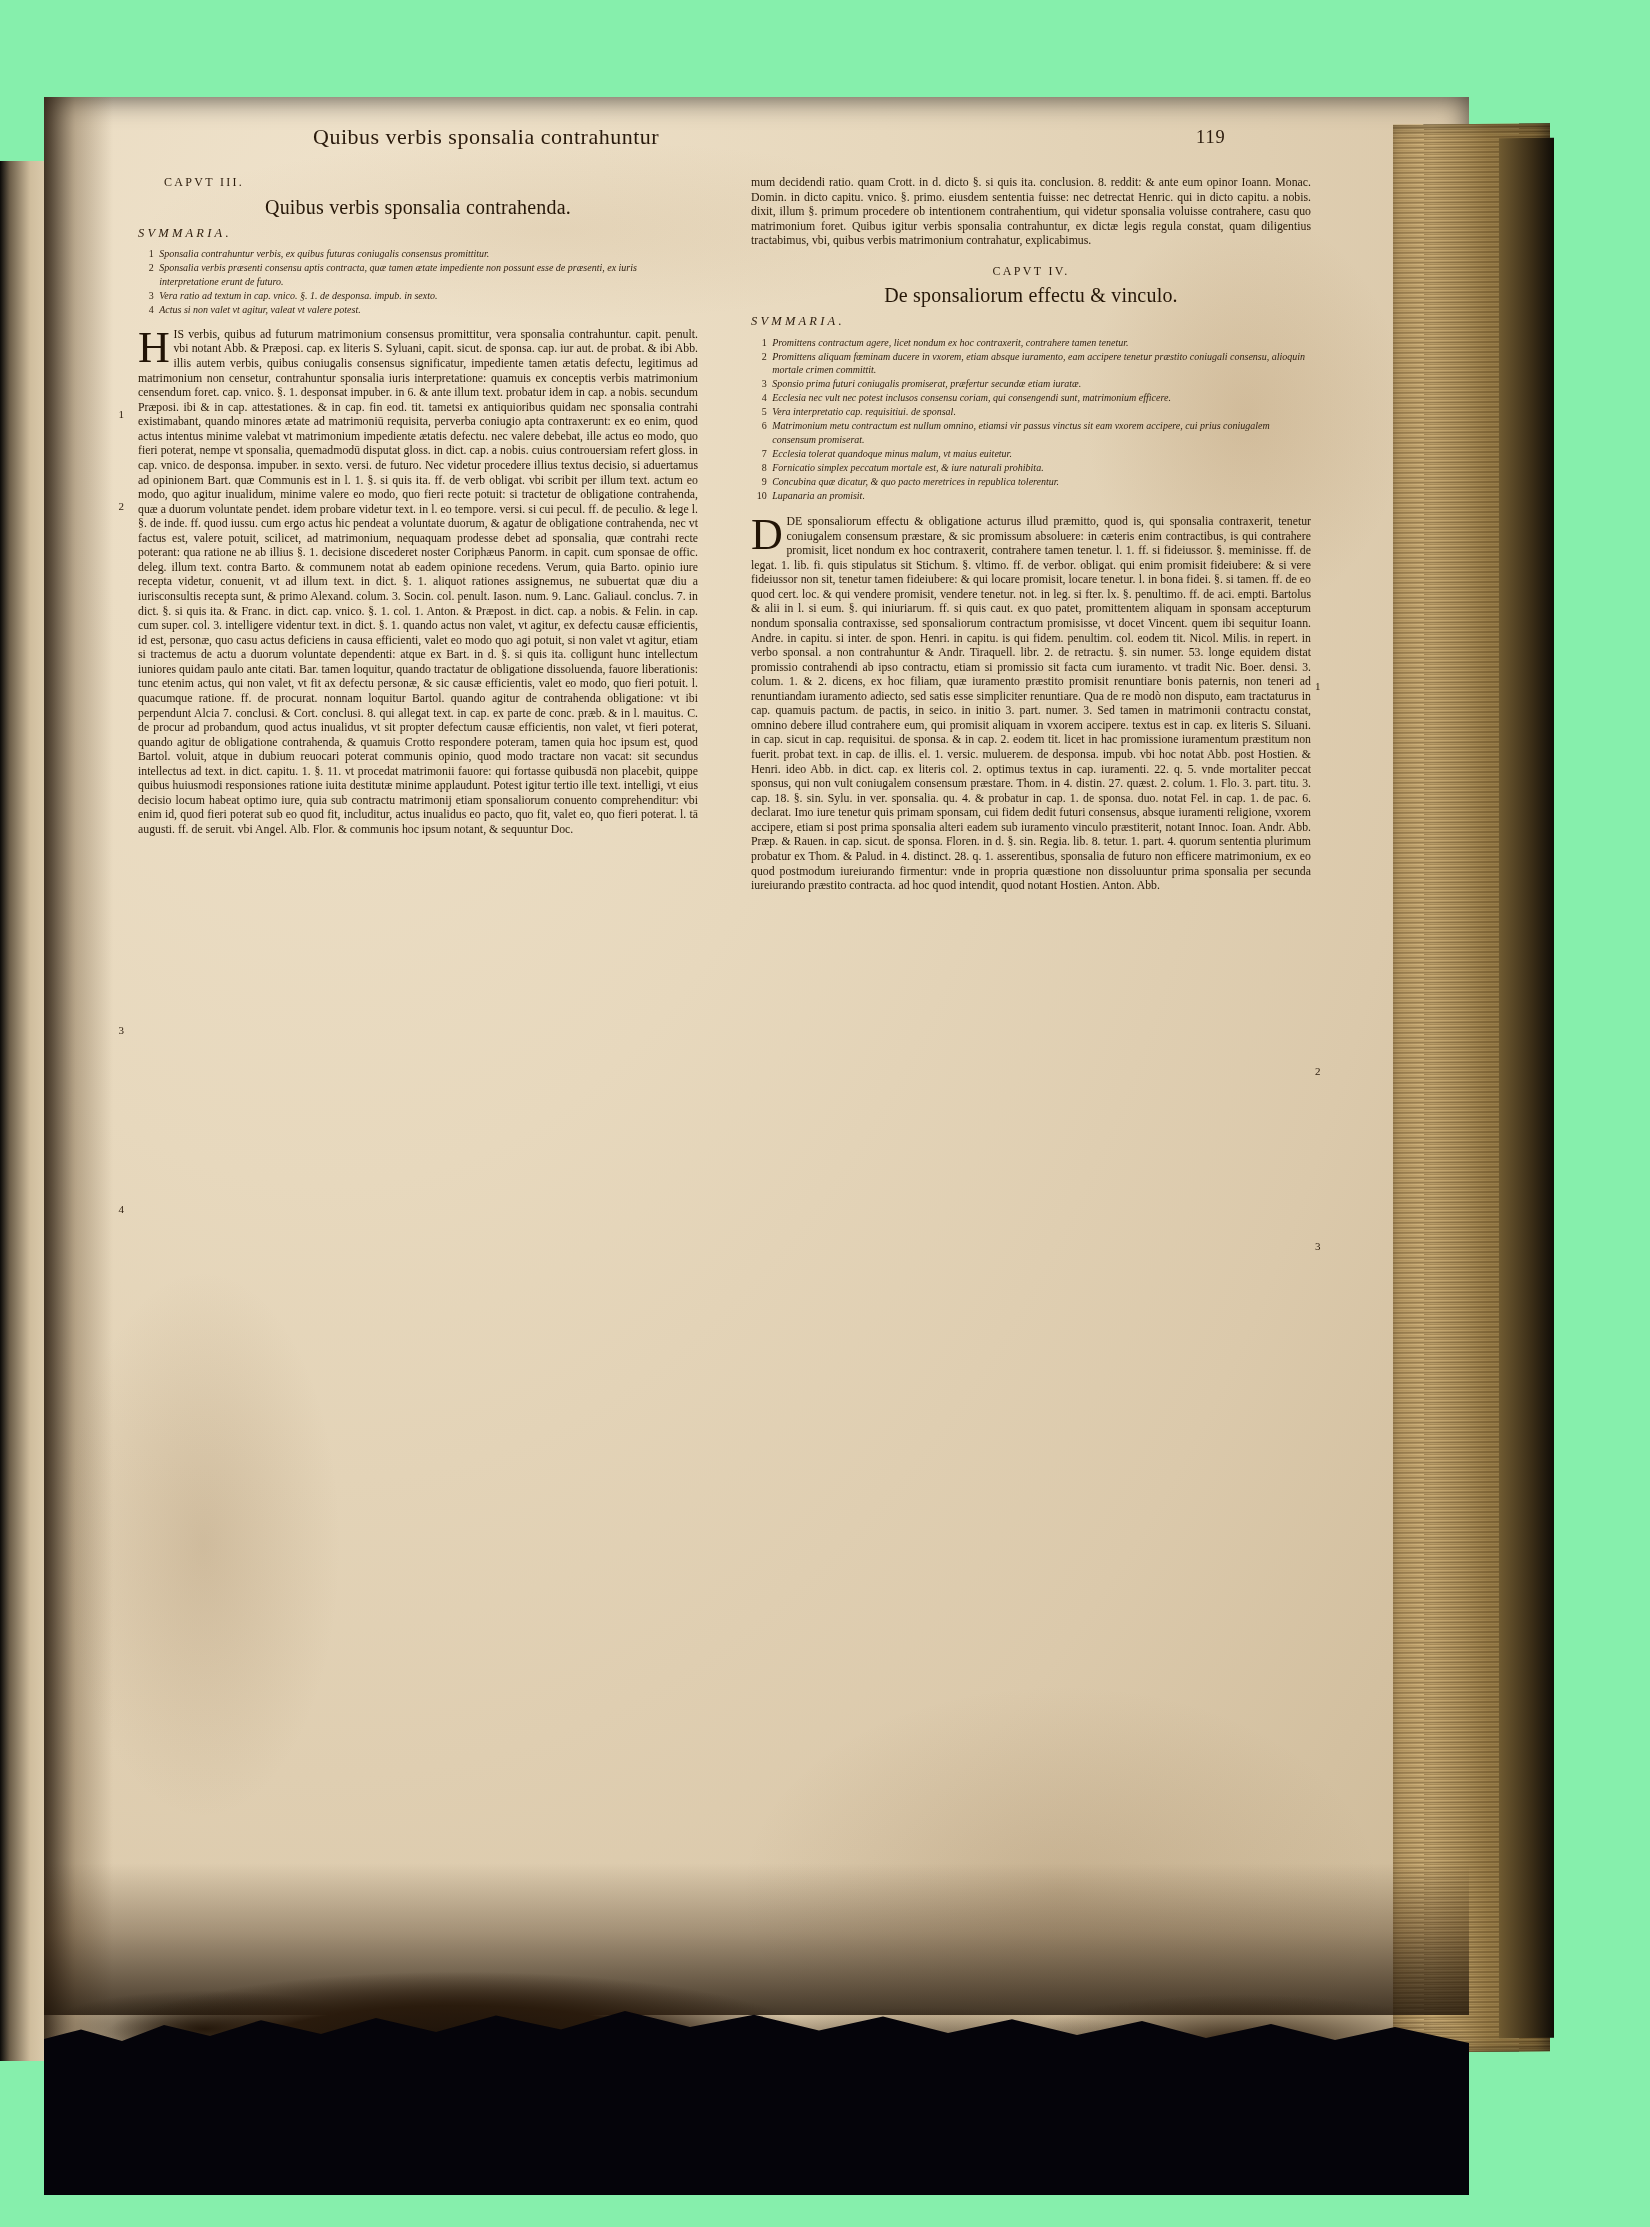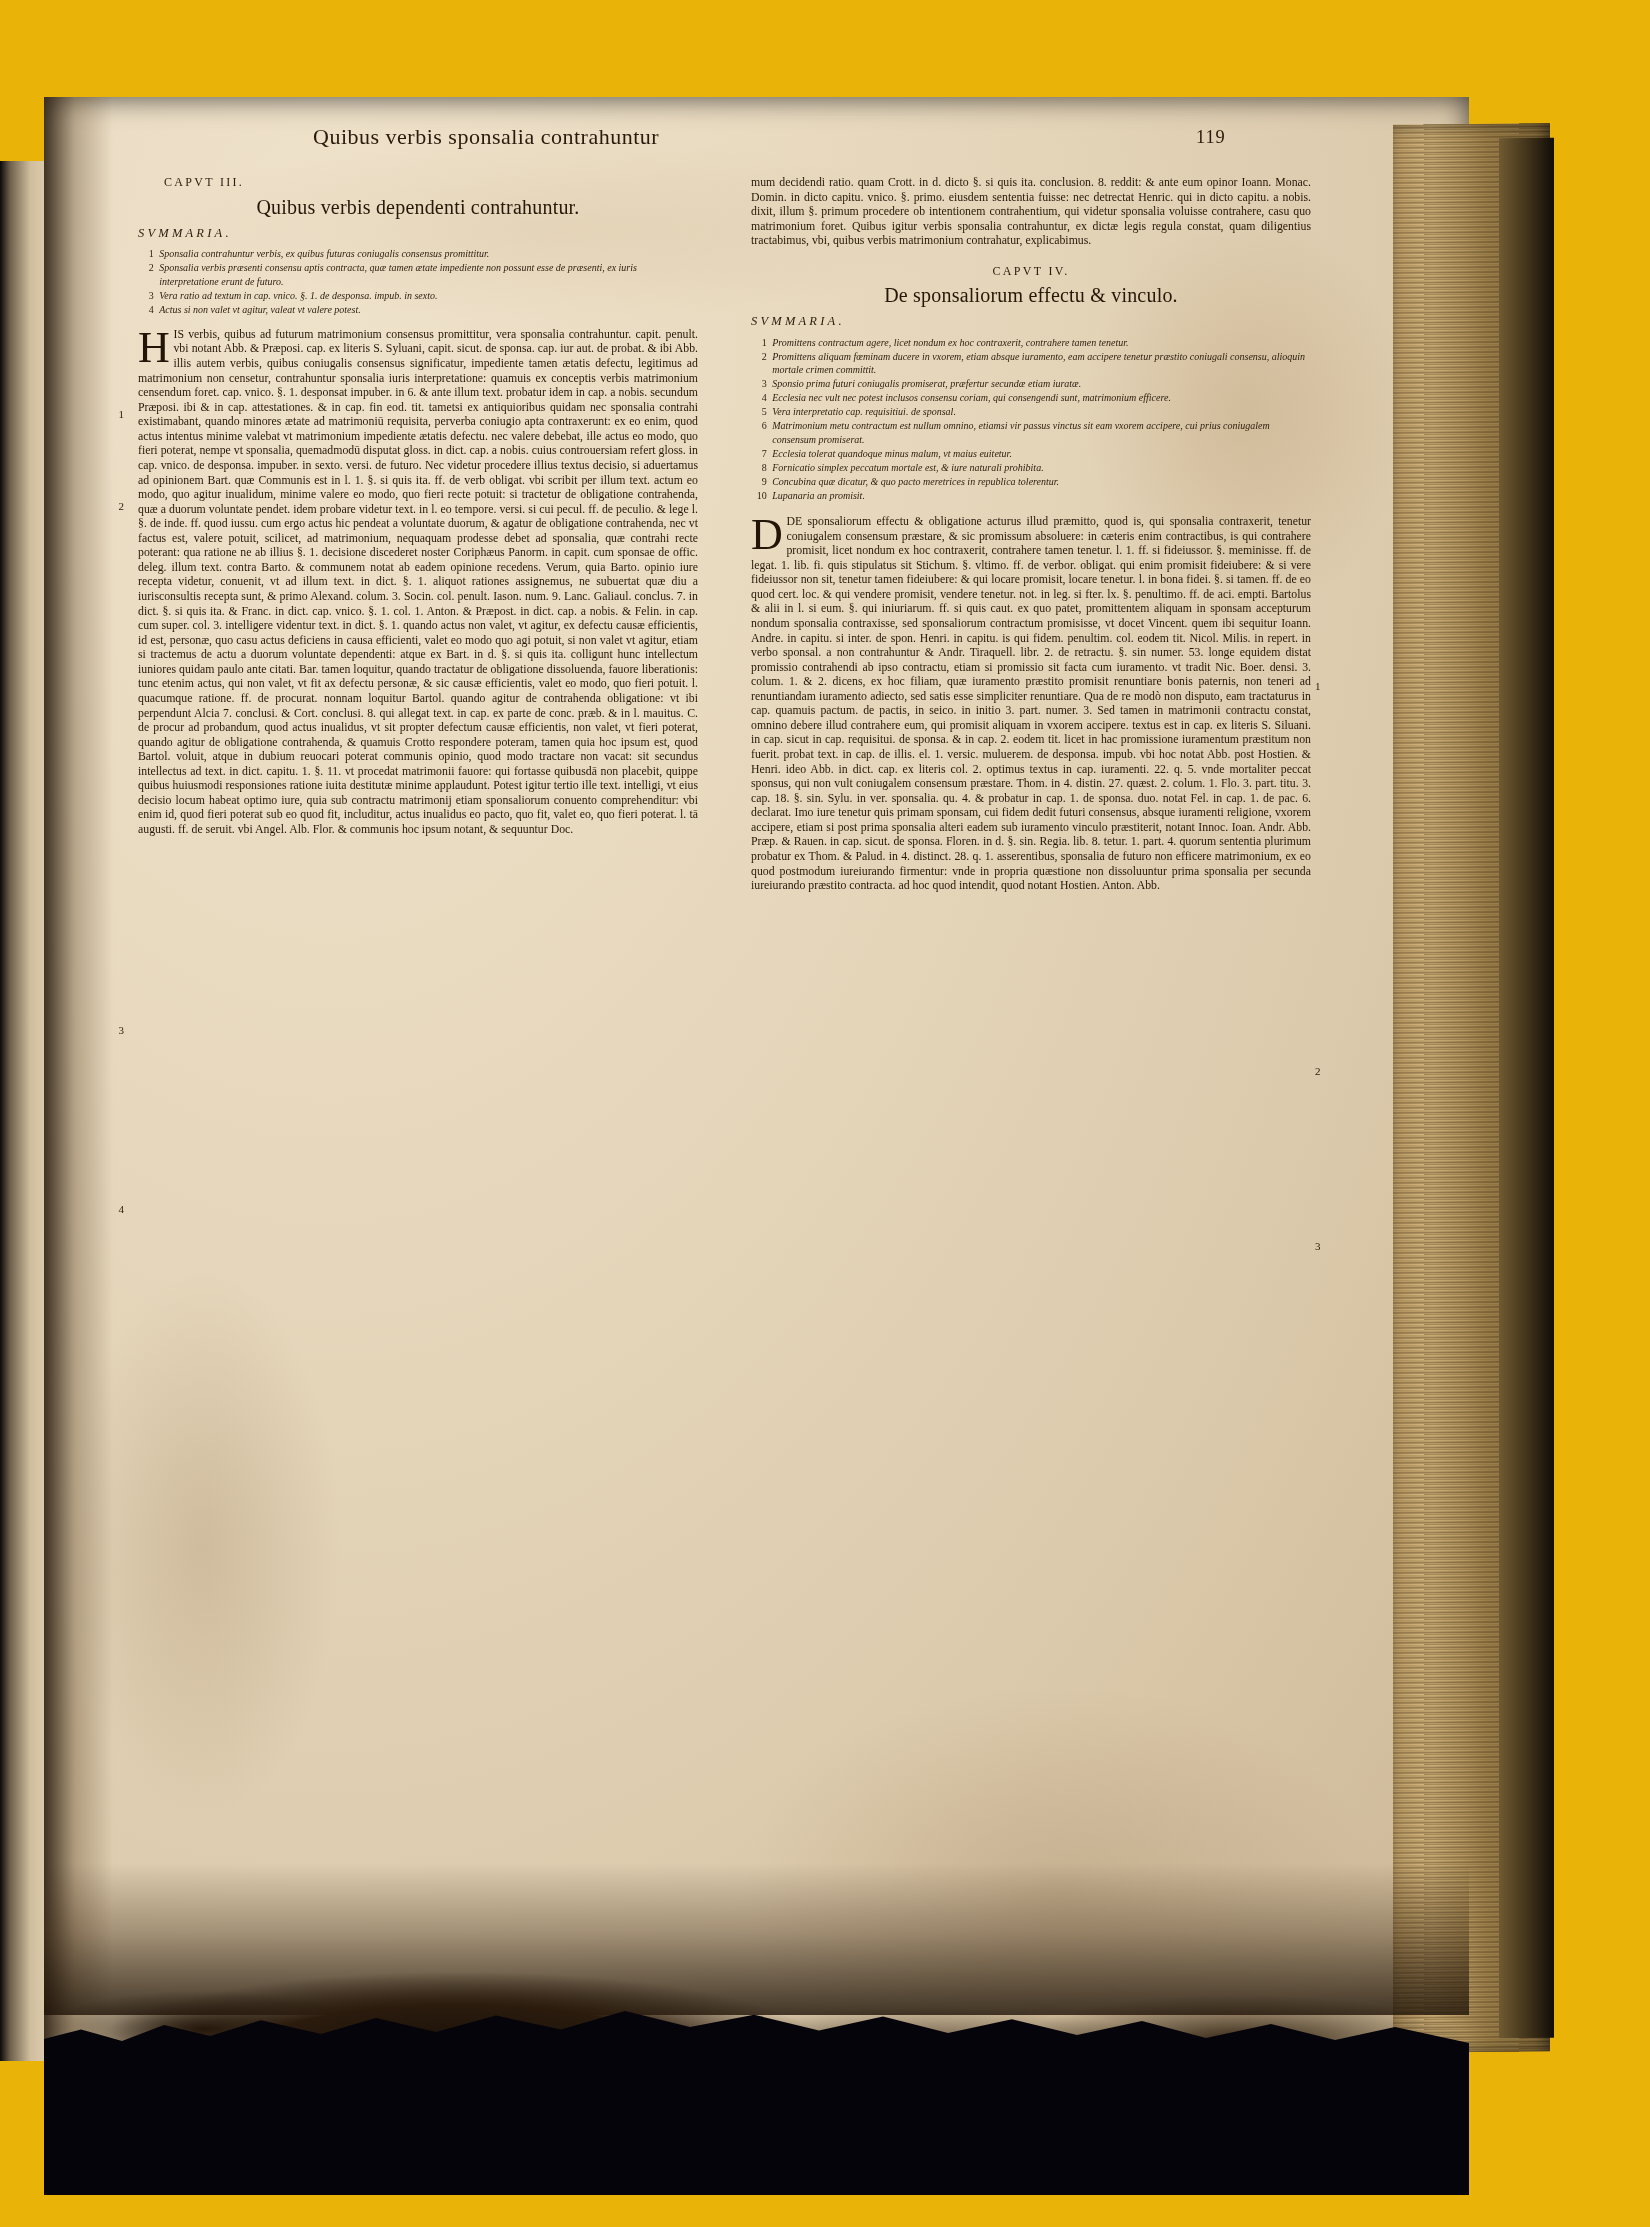--- a/index.html
+++ b/index.html
@@ -1,18 +1,18 @@
 <!DOCTYPE html>
 <html style="font-size:7.4px"><head>
 <meta charset="utf-8">
 <style>
   html,body{margin:0;padding:0;background:#000;}
   body{width:1651px;height:2227px;overflow:hidden;font-family:"Liberation Serif",serif;}
 
-  #page{position:relative;width:1651px;height:2227px;background:#eab308;}
+  #page{position:relative;width:1651px;height:2227px;background:#86efac;}
 
   
   .book{
     position:absolute;left:0;top:69px;width:1651px;height:2052px;
   }
   .leaf{
     position:absolute;left:44px;top:28px;width:1425px;height:1992px;
     background:
       radial-gradient(ellipse at 20% 10%, #efe2cb 0%, #e7d8bd 35%, #dbc9ab 70%, #cbb795 100%);
     box-shadow:0 0 28px rgba(0,0,0,.7) inset;
@@ -135,21 +135,21 @@
     <div class="stain s3"></div>
     <div class="stain s4"></div>
 
     <div class="textblock">
 
       <div class="running-head">Quibus verbis sponsalia contrahuntur</div>
       <div class="folio">119</div>
 
       <div class="col col-left">
         <div class="caput l">CAPVT III.</div>
-        <div class="chapter-title">Quibus verbis dependenti contrahuntur.</div>
+        <div class="chapter-title">Quibus verbis sponsalia contrahenda.</div>
         <div class="summaria">SVMMARIA.</div>
 
         <div class="sum-list">
           <div class="it">
               <span class="n">1</span>
               <span class="t">Sponsalia contrahuntur verbis, ex quibus futuras coniugalis consensus promittitur.</span>
             </div>
           <div class="it">
               <span class="n">2</span>
               <span class="t">Sponsalia verbis præsenti consensu aptis contracta, quæ tamen ætate impediente non possunt esse de præsenti, ex iuris interpretatione erunt de futuro.</span>

